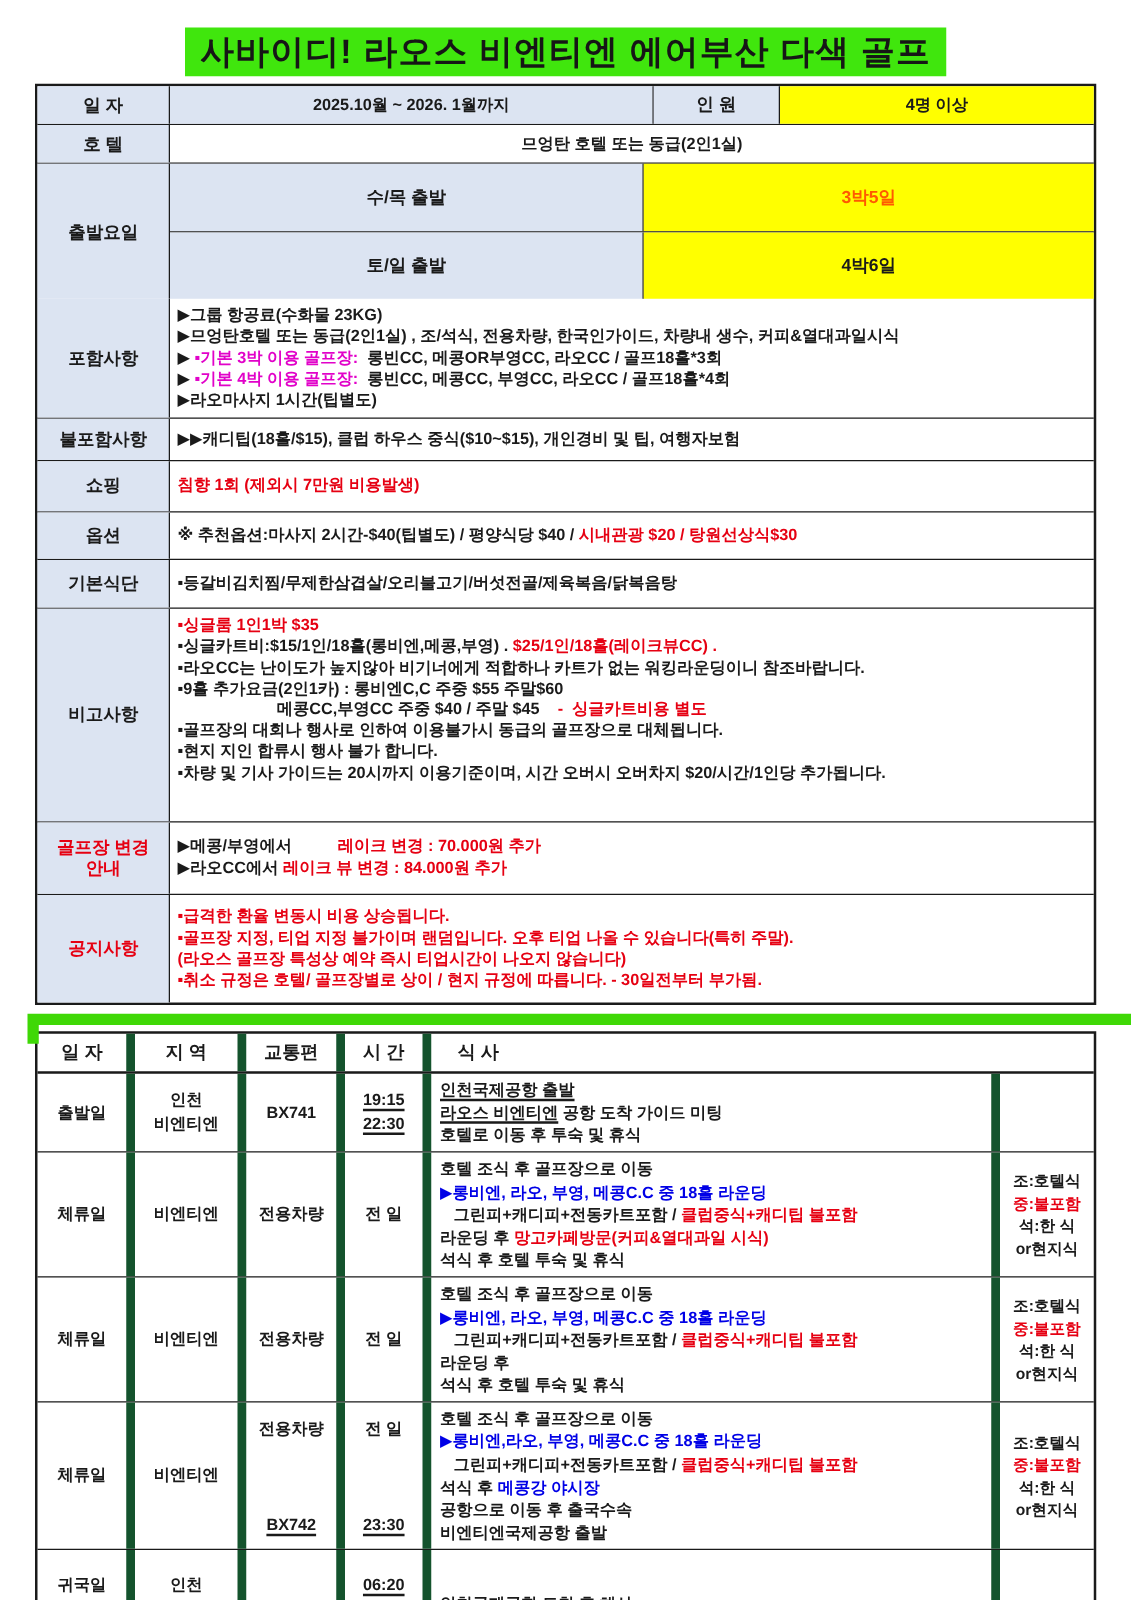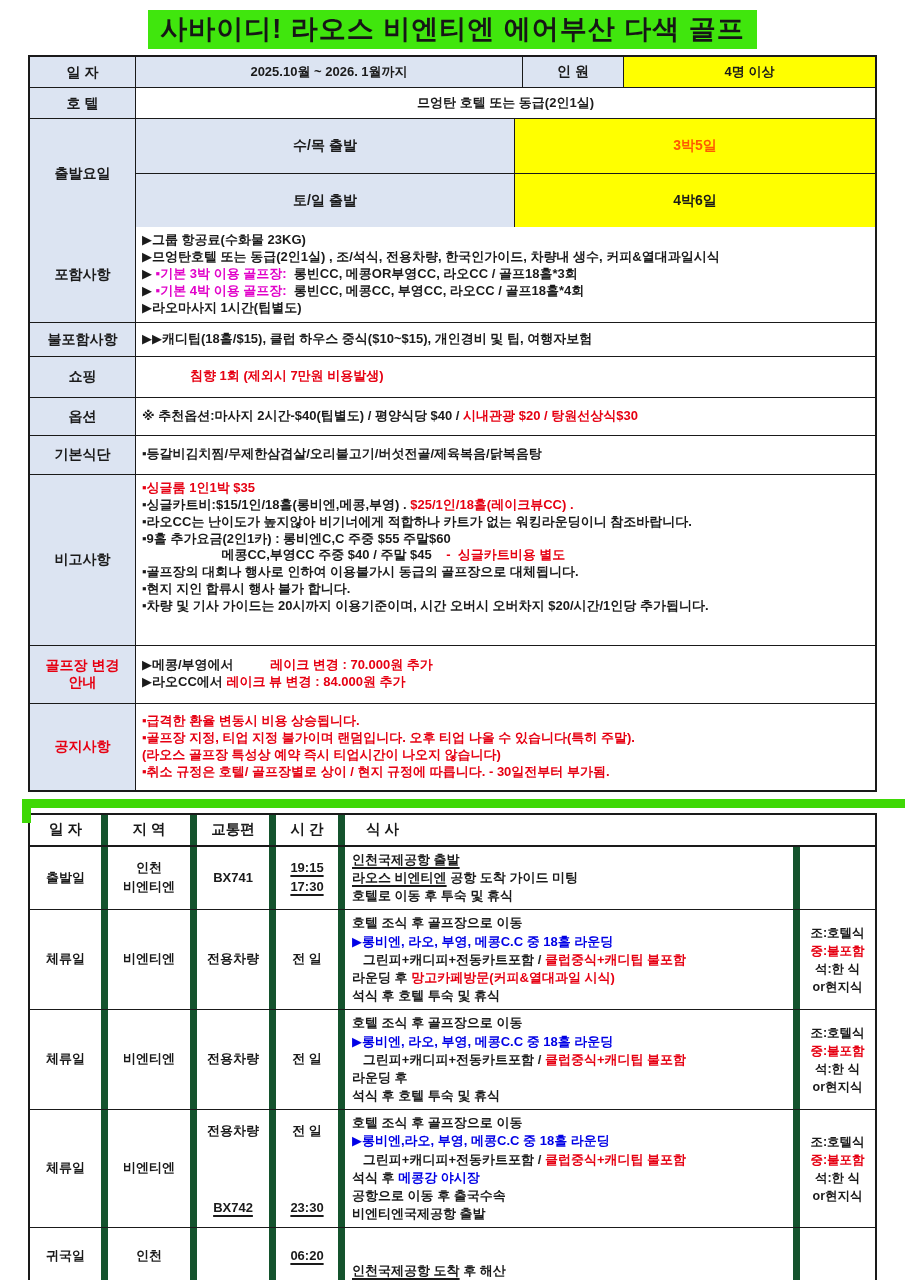--- a/index.html
+++ b/index.html
@@ -5,21 +5,21 @@
   html,body{margin:0;padding:0;background:#fff;}
   body{
     width:905px;height:1280px;
     font-family:"Liberation Sans","DejaVu Sans",sans-serif;
     font-weight:700;color:var(--black,#1a1a1a);
     -webkit-font-smoothing:antialiased;
   }
   .page{position:relative;width:905px;height:1280px;overflow:hidden;}
 
   
-  .title-wrap{text-align:center;padding-top:10px;}
+  .title-wrap{text-align:center;padding-top:22px;}
   .title-hl{
     display:inline-block;background:var(--green);color:#161616;
     font-size:27px;letter-spacing:1px;padding:3px 12px 4px;line-height:1.2;
   }
 
   
   .t1{margin:6px 28px 0;border:2px solid #1a1a1a;font-size:13px;}
   .t1row{display:flex;border-top:1px solid #1a1a1a;}
   .t1row:first-child{border-top:0;}
   .t1label{
@@ -45,21 +45,21 @@
   .duration-0{color:var(--orange);}
 
   .t1content{
     flex:1;padding:5px 6px;display:flex;flex-direction:column;justify-content:center;
     line-height:1.3;
   }
   .t1content .tline{white-space:pre-wrap;}
   .sec-include .t1content,.sec-note .t1content{justify-content:flex-start;}
   .sec-include{min-height:84px;}
   .sec-exclude{min-height:33px;}
-  .sec-shopping{min-height:40px;gap:48px;}
+  .sec-shopping{min-height:40px;}
   .sec-option{min-height:37px;}
   .sec-menu{min-height:38px;}
   .sec-note{min-height:170px;}
   .sec-change{min-height:57px;}
   .sec-notice{min-height:86px;}
 
   
   .divider{height:9px;background:var(--divider);margin:7px 0 5px 22px;position:relative;}
   .divider::after{content:"";position:absolute;left:0;top:9px;width:9px;height:15px;background:var(--divider);}
 
@@ -221,21 +221,21 @@
           <div class="c w-day cc">출발일</div>
           <div class="c w-region cc">
             <div class="tline">인천</div>
             <div class="tline">비엔티엔</div>
           </div>
           <div class="c w-trans cc">
             <div class="tline"><span>BX741</span></div>
           </div>
           <div class="c w-time cc">
             <div class="tline"><span class="u">19:15</span></div>
-            <div class="tline"><span class="u">17:30</span></div>
+            <div class="tline"><span class="u">22:30</span></div>
           </div>
           <div class="c w-sched sched">
             <div class="tline"><span class="u">인천국제공항 출발</span></div>
             <div class="tline"><span class="u">라오스 비엔티엔</span><span> 공항 도착 가이드 미팅</span></div>
             <div class="tline"><span>호텔로 이동 후 투숙 및 휴식</span></div>
           </div>
           <div class="c w-meal cc meal"></div>
         </div>
         <div class="t2row">
           <div class="c w-day cc">체류일</div>

